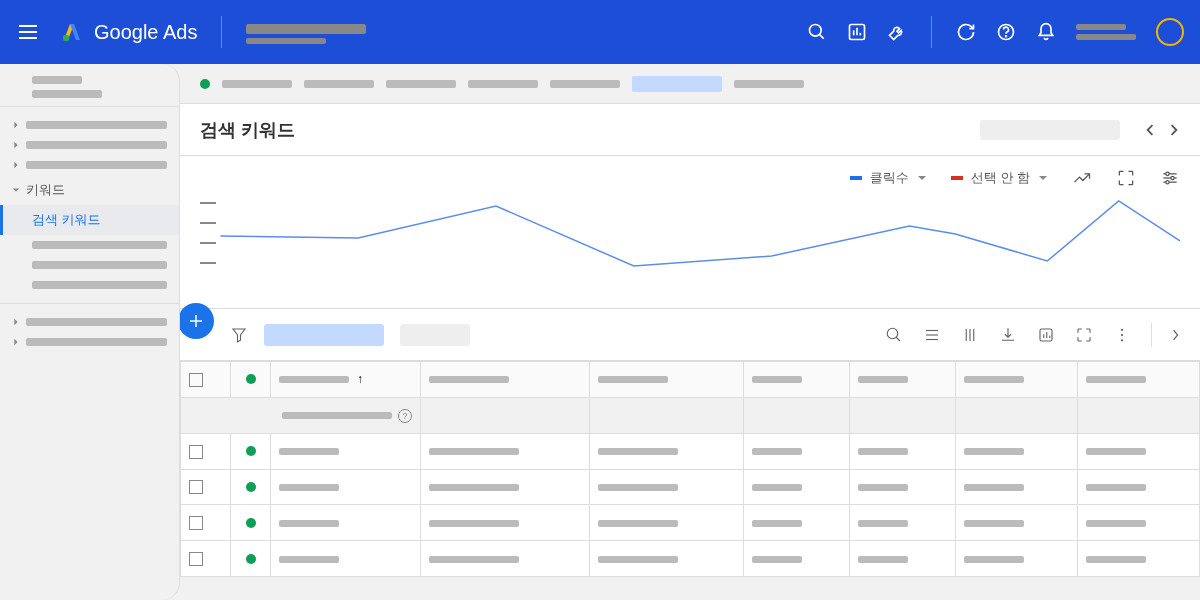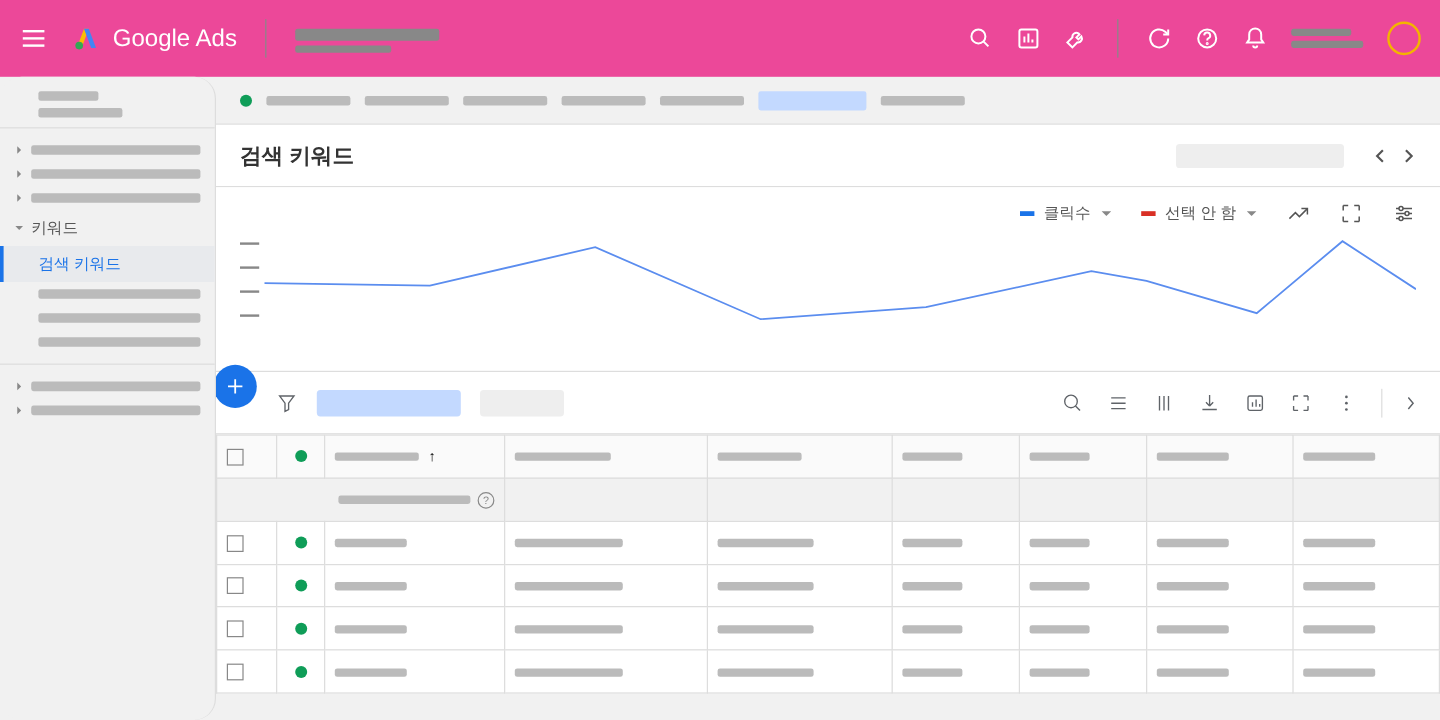--- a/index.html
+++ b/index.html
@@ -1,19 +1,19 @@
 <!DOCTYPE html>
 <html><head>
 <meta charset="utf-8">
 <style>
 * { margin: 0; padding: 0; box-sizing: border-box; }
 body { font-family: Arial, sans-serif; width: 1200px; height: 600px; overflow: hidden; background: #f1f1f1; }
 
 
-.header { height: 64px; background: #ec4899; display: flex; align-items: center; padding: 0 16px; color: #fff; }
+.header { height: 64px; background: #1d4ed8; display: flex; align-items: center; padding: 0 16px; color: #fff; }
 .hamburger { width: 24px; height: 24px; cursor: pointer; display: flex; flex-direction: column; justify-content: center; gap: 4px; margin-right: 20px; }
 .hamburger span { height: 2px; background: #fff; width: 18px; margin: 0 auto; }
 .logo { display: flex; align-items: center; gap: 10px; font-size: 20px; }
 .logo-icon { position: relative; width: 24px; height: 24px; }
 .header-divider { width: 1px; height: 32px; background: #888; margin: 0 24px; }
 .header-placeholder { width: 120px; height: 10px; background: #888; border-radius: 2px; margin-top: 4px; }
 .header-placeholder-sm { width: 80px; height: 6px; background: #888; border-radius: 2px; }
 .spacer { flex: 1; }
 .header-icons { display: flex; align-items: center; gap: 20px; }
 .header-icon { width: 20px; height: 20px; cursor: pointer; color: #fff; }

